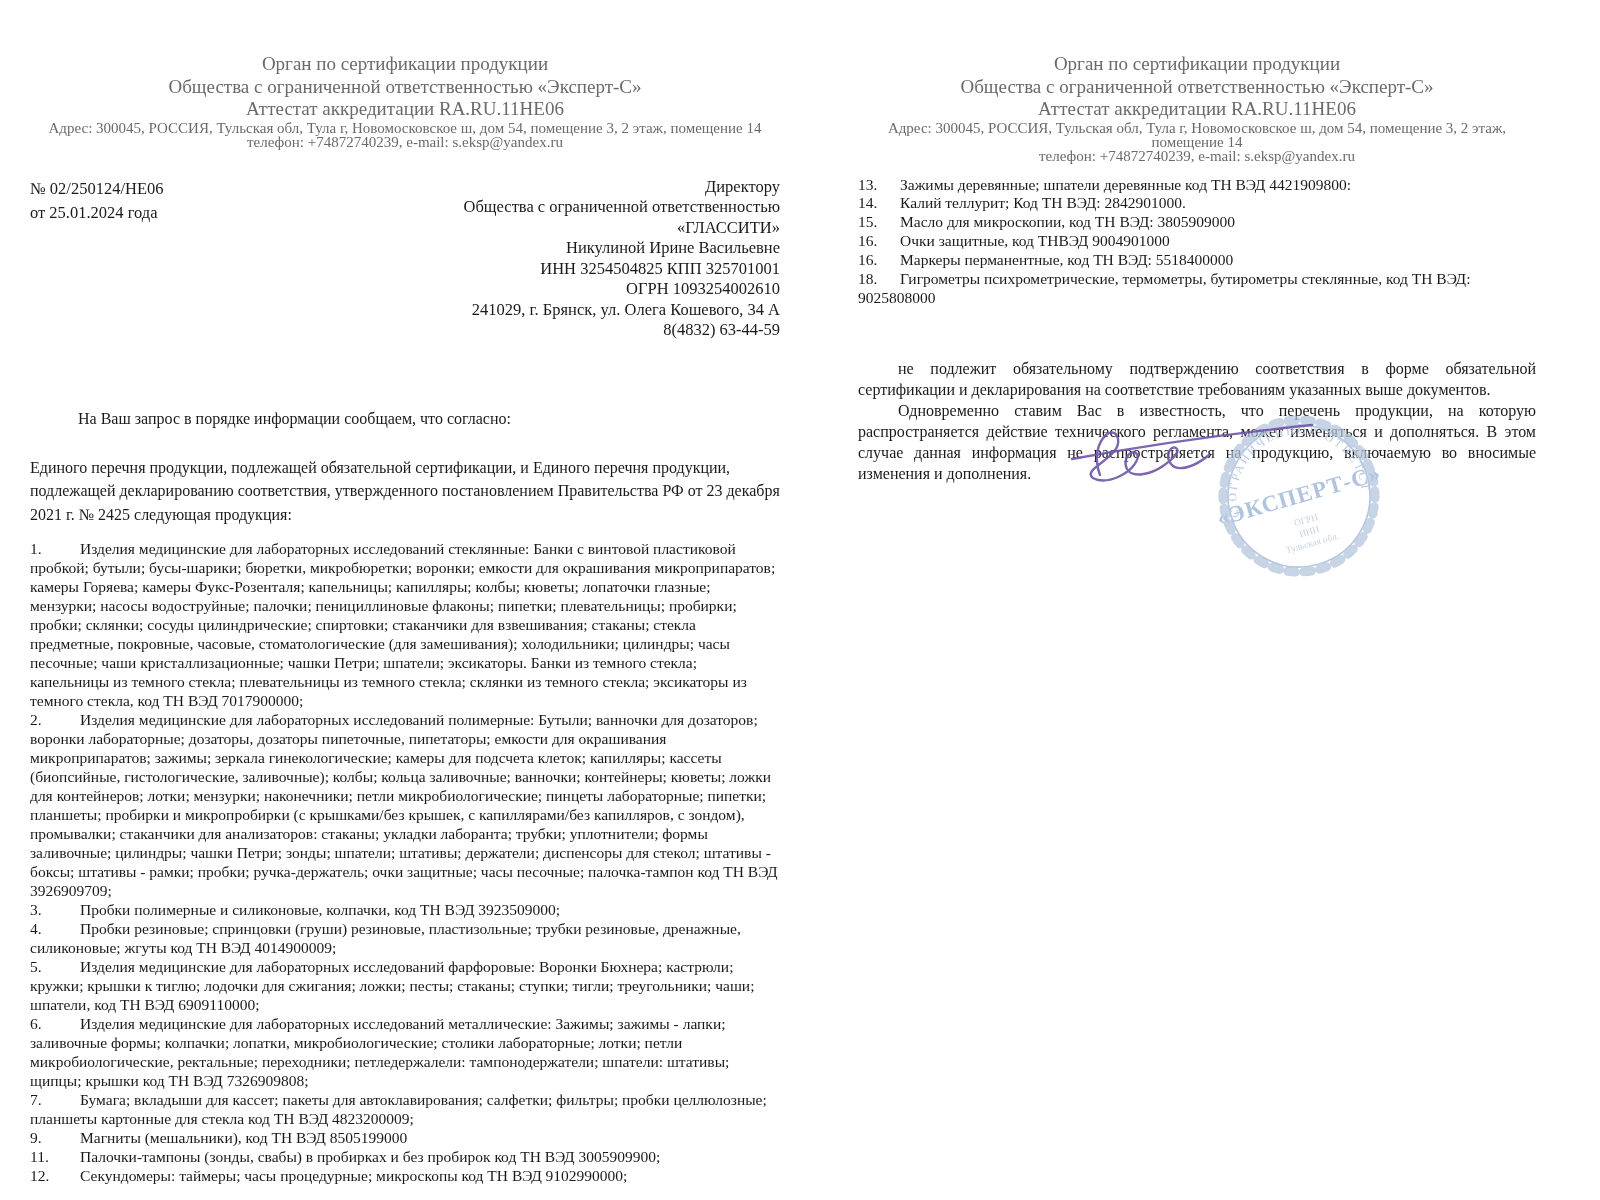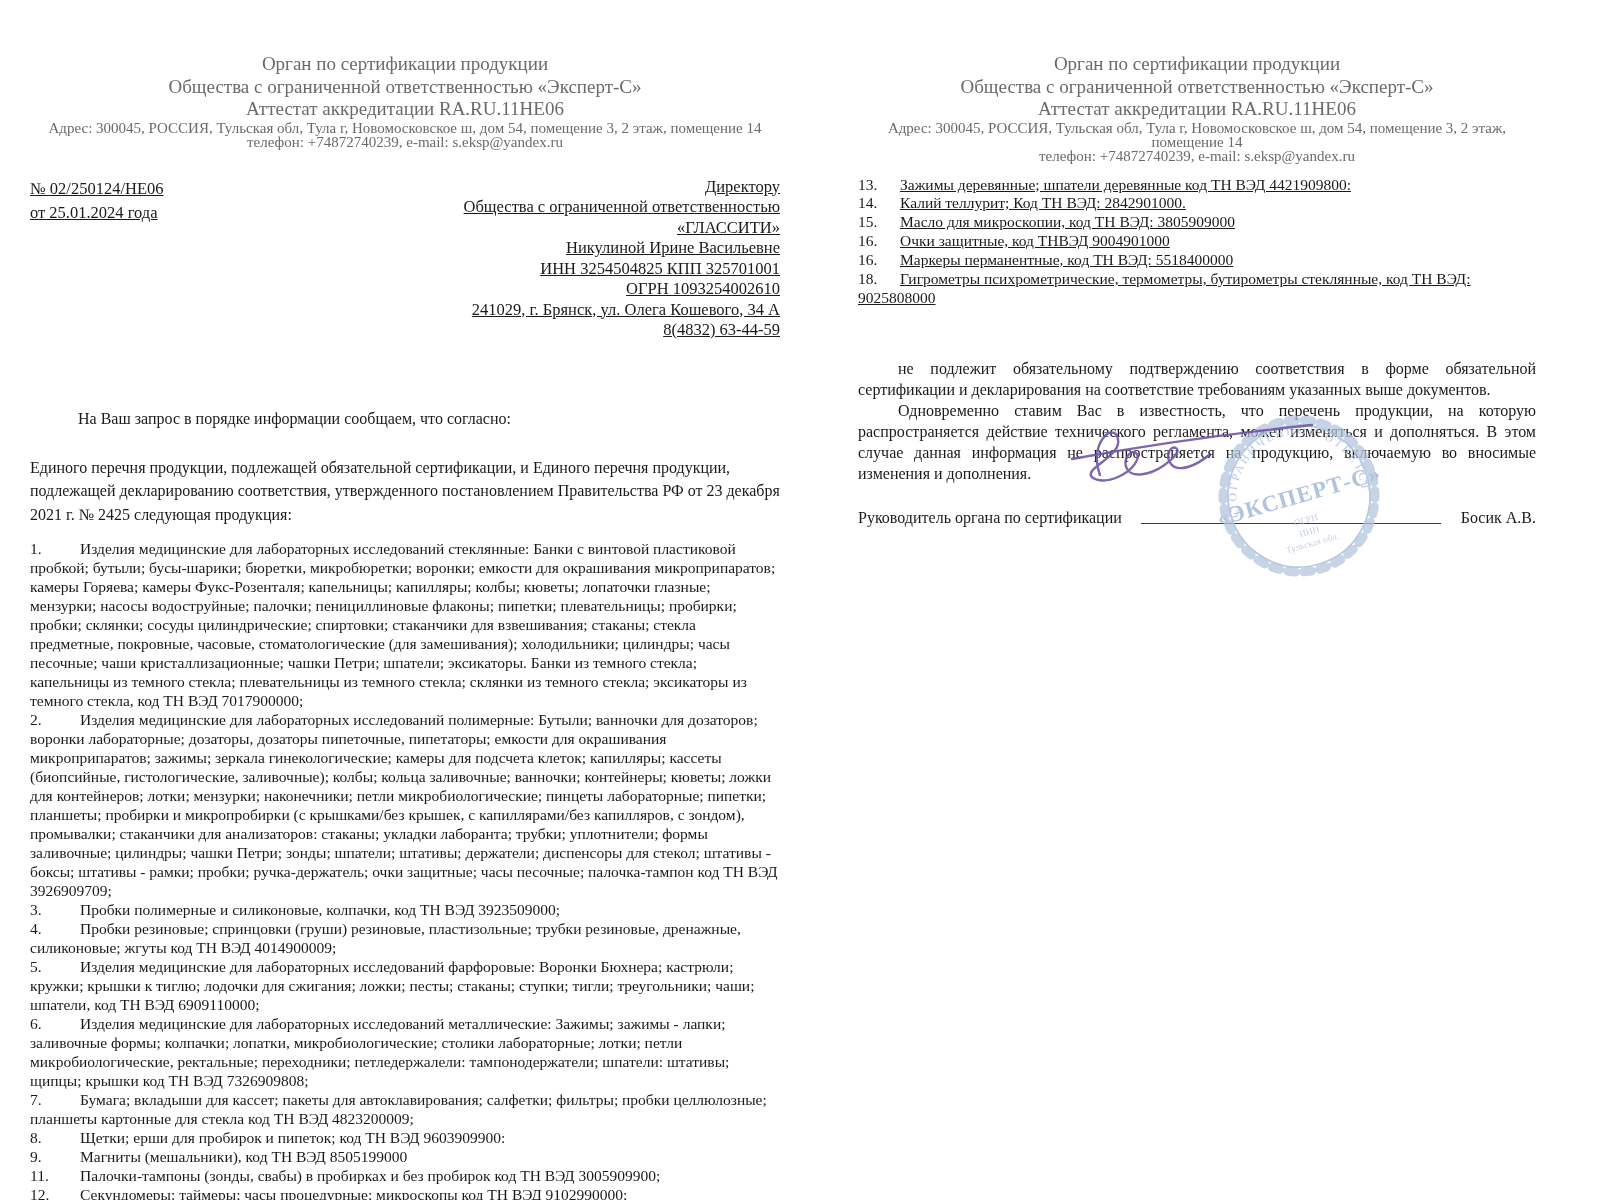--- a/index.html
+++ b/index.html
@@ -11,31 +11,31 @@
   .page{position:absolute;top:53px;}
   .page-left{left:30px;width:750px;}
   .page-right{left:858px;width:678px;}
 
   
   .org-header{text-align:center;color:#6a6a6a;}
   .org-header .big{font-size:19px;line-height:22.5px;}
   .org-header .small{font-size:15px;line-height:14px;}
 
   
-  .ref-row{display:flex;justify-content:space-between;margin-top:28px;text-decoration:underline;}
+  .ref-row{display:flex;justify-content:space-between;margin-top:28px;}
   .ref-block{font-size:16.5px;line-height:24px;white-space:nowrap;}
   .recipient{font-size:16.5px;line-height:20.5px;text-align:right;}
 
   .intro{font-size:16px;line-height:20px;text-indent:48px;margin:68px 0 0 0;}
   .intro2{font-size:16px;line-height:23.5px;margin:27px 0 0 0;}
 
   .items{margin-top:13px;}
   .li{font-size:15.5px;line-height:19px;margin:0;}
   .li .num{display:inline-block;width:50px;}
-  .items-right{text-decoration:underline;}
+  .items-right{}
   .items-right .li{line-height:18.9px;}
   .items-right .num{width:42px;}
 
   .rpara{font-size:16px;line-height:21px;text-align:justify;text-indent:40px;margin:0;}
   .rparas{margin-top:50px;}
 
   .sig-row{display:flex;justify-content:space-between;align-items:flex-start;
            margin-top:24px;font-size:16px;line-height:19px;position:relative;}
   .sig-line{flex:0 0 300px;height:15px;border-bottom:1.3px solid #3d3d3d;margin:0 6px;}
 
@@ -77,21 +77,20 @@
   <p class="intro2">Единого перечня продукции, подлежащей обязательной сертификации, и Единого перечня продукции, подлежащей декларированию соответствия, утвержденного постановлением Правительства РФ от 23 декабря 2021 г. № 2425 следующая продукция:</p>
 
   <div class="items">
     <p class="li"><span class="num">1.</span><span>Изделия медицинские для лабораторных исследований стеклянные: Банки с винтовой пластиковой пробкой; бутыли; бусы-шарики; бюретки, микробюретки; воронки; емкости для окрашивания микроприпаратов; камеры Горяева; камеры Фукс-Розенталя; капельницы; капилляры; колбы; кюветы; лопаточки глазные; мензурки; насосы водоструйные; палочки; пенициллиновые флаконы; пипетки; плевательницы; пробирки; пробки; склянки; сосуды цилиндрические; спиртовки; стаканчики для взвешивания; стаканы; стекла предметные, покровные, часовые, стоматологические (для замешивания); холодильники; цилиндры; часы песочные; чаши кристаллизационные; чашки Петри; шпатели; эксикаторы. Банки из темного стекла; капельницы из темного стекла; плевательницы из темного стекла; склянки из темного стекла; эксикаторы из темного стекла, код ТН ВЭД 7017900000;</span></p>
     <p class="li"><span class="num">2.</span><span>Изделия медицинские для лабораторных исследований полимерные: Бутыли; ванночки для дозаторов; воронки лабораторные; дозаторы, дозаторы пипеточные, пипетаторы; емкости для окрашивания микроприпаратов; зажимы; зеркала гинекологические; камеры для подсчета клеток; капилляры; кассеты (биопсийные, гистологические, заливочные); колбы; кольца заливочные; ванночки; контейнеры; кюветы; ложки для контейнеров; лотки; мензурки; наконечники; петли микробиологические; пинцеты лабораторные; пипетки; планшеты; пробирки и микропробирки (с крышками/без крышек, с капиллярами/без капилляров, с зондом), промывалки; стаканчики для анализаторов: стаканы; укладки лаборанта; трубки; уплотнители; формы заливочные; цилиндры; чашки Петри; зонды; шпатели; штативы; держатели; диспенсоры для стекол; штативы - боксы; штативы - рамки; пробки; ручка-держатель; очки защитные; часы песочные; палочка-тампон код ТН ВЭД 3926909709;</span></p>
     <p class="li"><span class="num">3.</span><span>Пробки полимерные и силиконовые, колпачки, код ТН ВЭД 3923509000;</span></p>
     <p class="li"><span class="num">4.</span><span>Пробки резиновые; спринцовки (груши) резиновые, пластизольные; трубки резиновые, дренажные, силиконовые; жгуты код ТН ВЭД 4014900009;</span></p>
     <p class="li"><span class="num">5.</span><span>Изделия медицинские для лабораторных исследований фарфоровые: Воронки Бюхнера; кастрюли; кружки; крышки к тиглю; лодочки для сжигания; ложки; песты; стаканы; ступки; тигли; треугольники; чаши; шпатели, код ТН ВЭД 6909110000;</span></p>
     <p class="li"><span class="num">6.</span><span>Изделия медицинские для лабораторных исследований металлические: Зажимы; зажимы - лапки; заливочные формы; колпачки; лопатки, микробиологические; столики лабораторные; лотки; петли микробиологические, ректальные; переходники; петледержалели: тампонодержатели; шпатели: штативы; щипцы; крышки код ТН ВЭД 7326909808;</span></p>
     <p class="li"><span class="num">7.</span><span>Бумага; вкладыши для кассет; пакеты для автоклавирования; салфетки; фильтры; пробки целлюлозные; планшеты картонные для стекла код ТН ВЭД 4823200009;</span></p>
-    <p class="li"><span class="num">8.</span><span>Щетки; ерши для пробирок и пипеток; код ТН ВЭД 9603909900:</span></p>
     <p class="li"><span class="num">9.</span><span>Магниты (мешальники), код ТН ВЭД 8505199000</span></p>
     <p class="li"><span class="num">11.</span><span>Палочки-тампоны (зонды, свабы) в пробирках и без пробирок код ТН ВЭД 3005909900;</span></p>
     <p class="li"><span class="num">12.</span><span>Секундомеры: таймеры; часы процедурные; микроскопы код ТН ВЭД 9102990000;</span></p>
   </div>
 </div>
 
 <div class="page page-right">
   <div class="org-header">
     <div class="big">Орган по сертификации продукции</div>
     <div class="big">Общества с ограниченной ответственностью «Эксперт-С»</div>
@@ -107,25 +106,20 @@
     <p class="li"><span class="num">16.</span><span>Очки защитные, код ТНВЭД 9004901000</span></p>
     <p class="li"><span class="num">16.</span><span>Маркеры перманентные, код ТН ВЭД: 5518400000</span></p>
     <p class="li"><span class="num">18.</span><span>Гигрометры психрометрические, термометры, бутирометры стеклянные, код ТН ВЭД: 9025808000</span></p>
   </div>
 
   <div class="rparas">
     <p class="rpara">не подлежит обязательному подтверждению соответствия в форме обязательной сертификации и декларирования на соответствие требованиям указанных выше документов.</p>
     <p class="rpara">Одновременно ставим Вас в известность, что перечень продукции, на которую распространяется действие технического регламента, может изменяться и дополняться. В этом случае данная информация не распространяется на продукцию, включаемую во вносимые изменения и дополнения.</p>
   </div>
 
-  <div class="sig-row">
-    <span>Руководитель органа по сертификации</span>
-    <span class="sig-line"></span>
-    <span>Босик А.В.</span>
-  </div>
 
   <svg class="stamp" viewBox="0 0 178 186">
     <g transform="rotate(-16 89 93)" fill="none" stroke="#b3c4dd">
       <circle cx="89" cy="93" r="76" stroke-width="9" stroke-dasharray="7.5 8.5" stroke-linecap="round" opacity="0.8"></circle>
       <circle cx="89" cy="93" r="71" stroke-width="1.8"></circle>
       <defs>
         <path id="arcTop" d="M 28,110 A 63,63 0 1 1 150,110"></path>
       </defs>
       <text font-size="11.5" letter-spacing="2.5" fill="#b3c4dd" stroke="none" font-family="Liberation Serif, DejaVu Serif, serif">
         <textPath href="#arcTop" startOffset="6%">С ОГРАНИЧЕННОЙ ОТВЕТСТВЕ</textPath>

